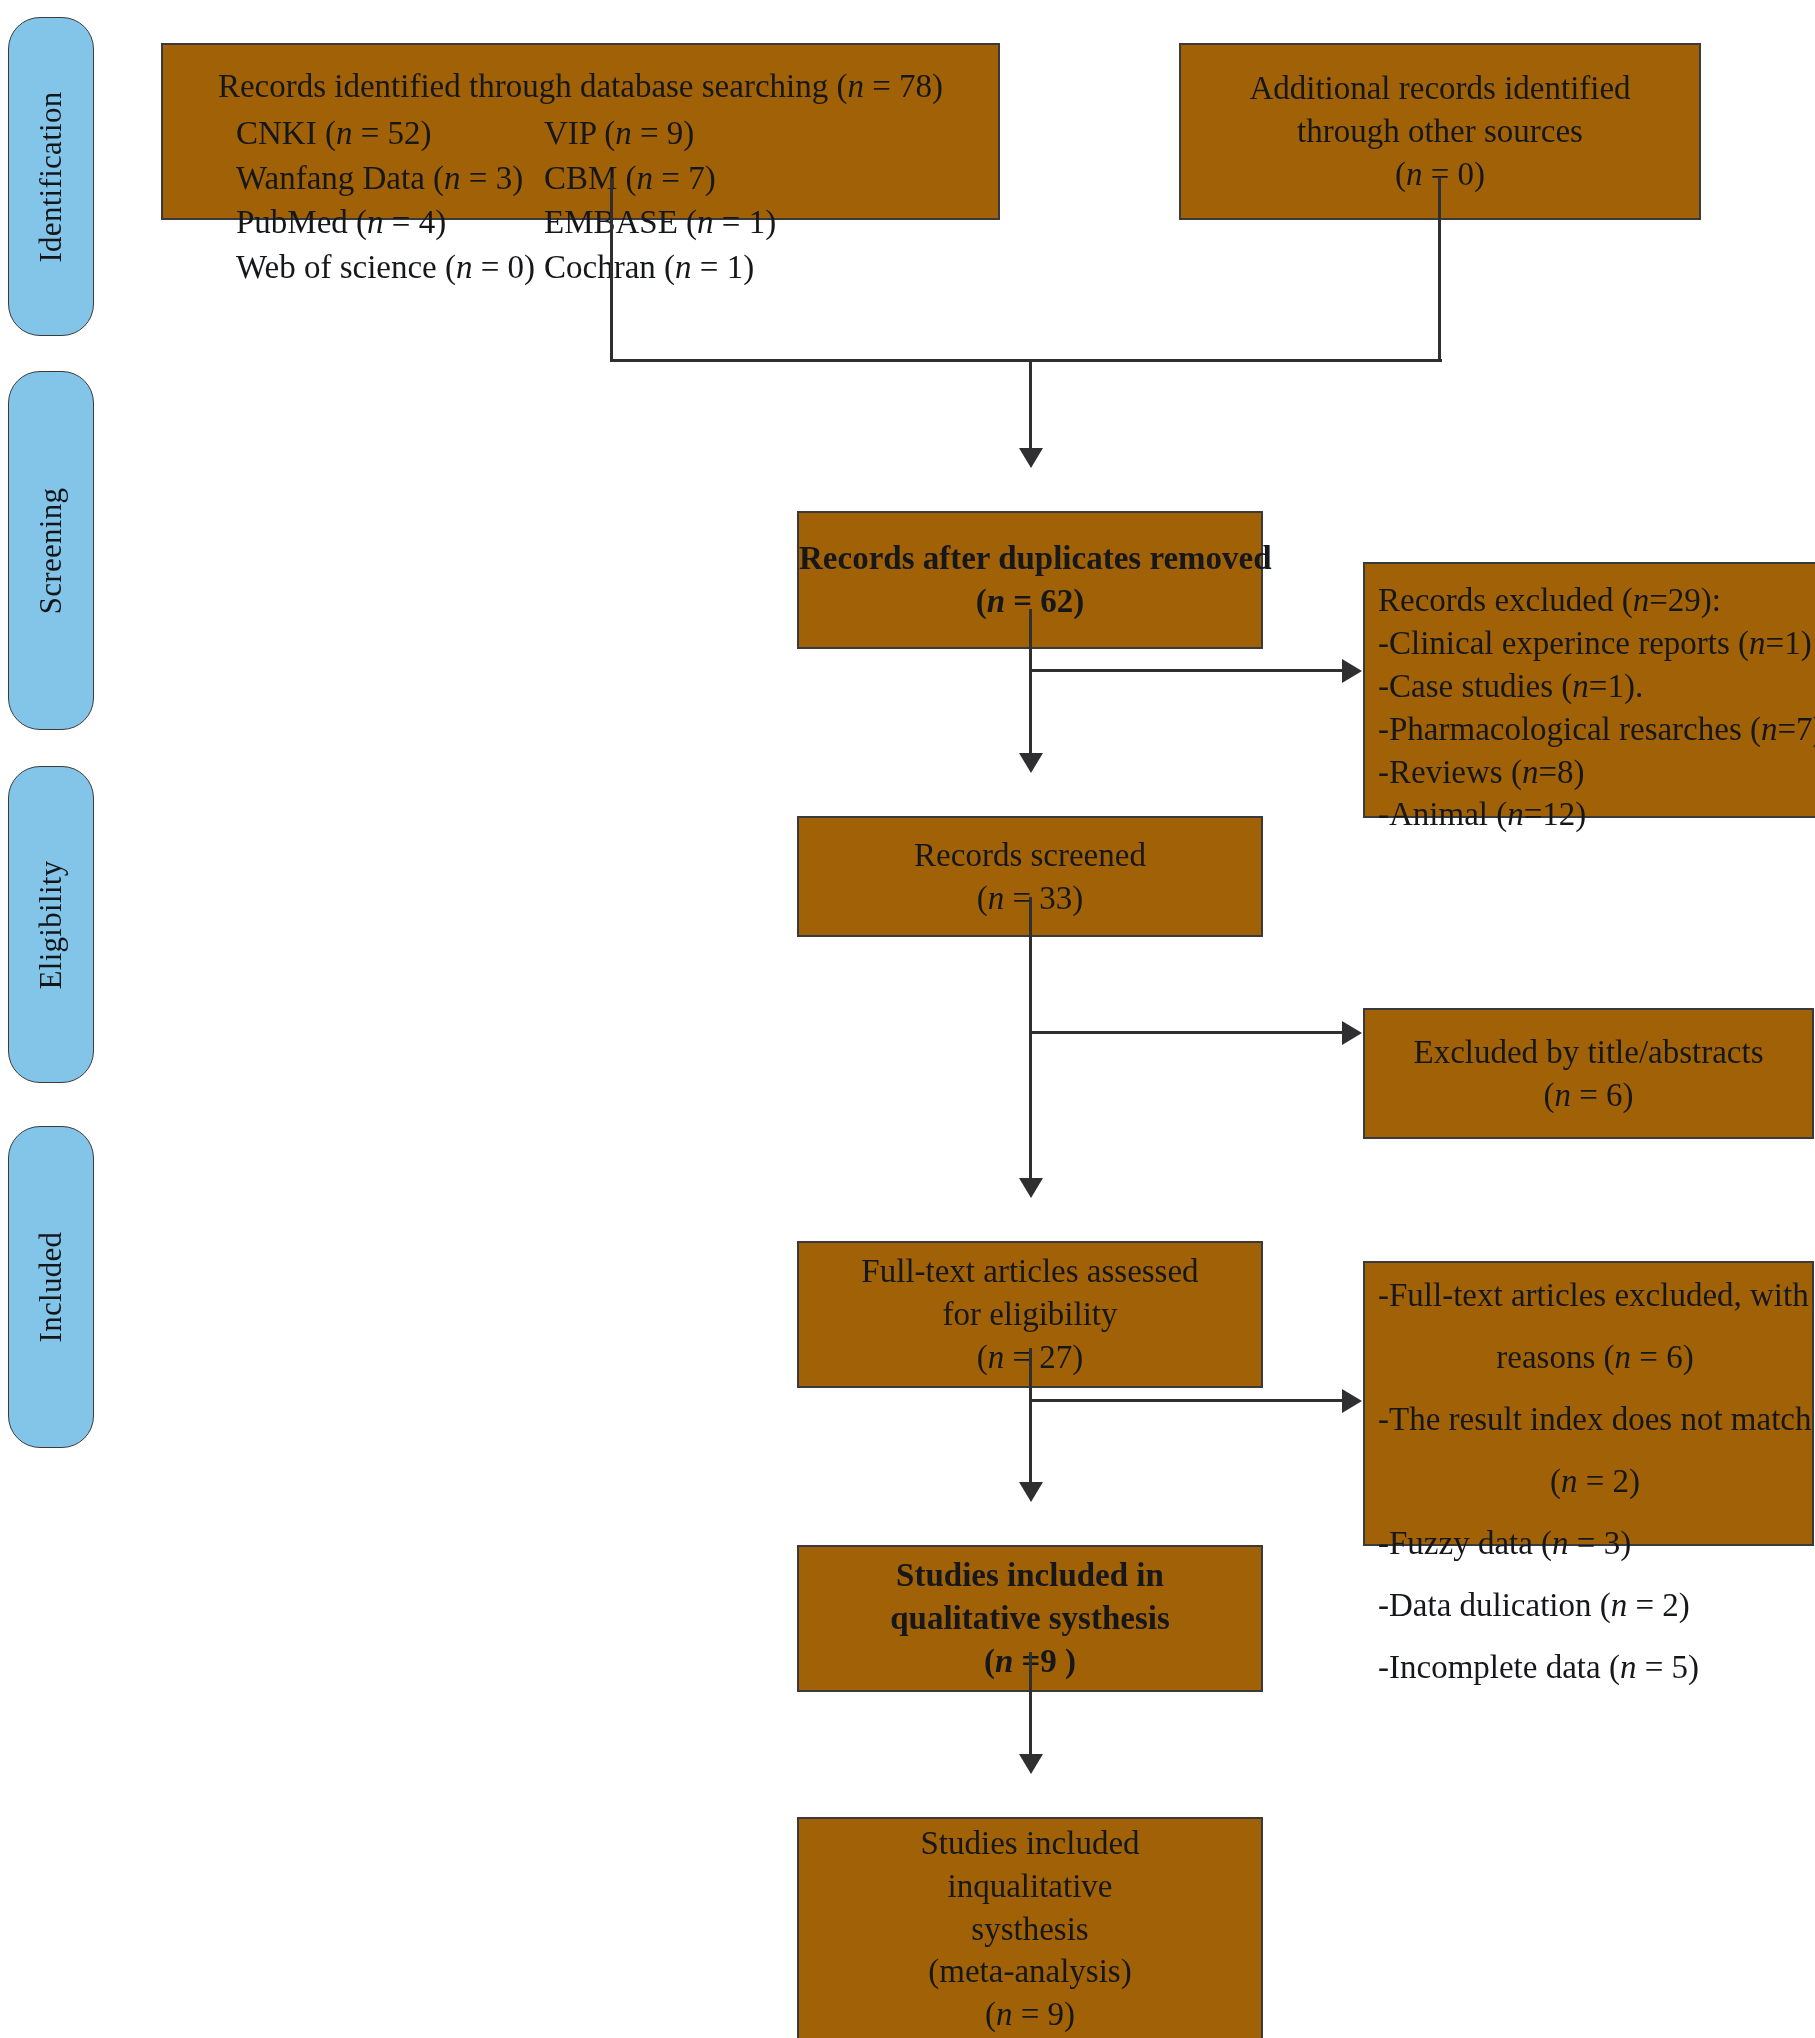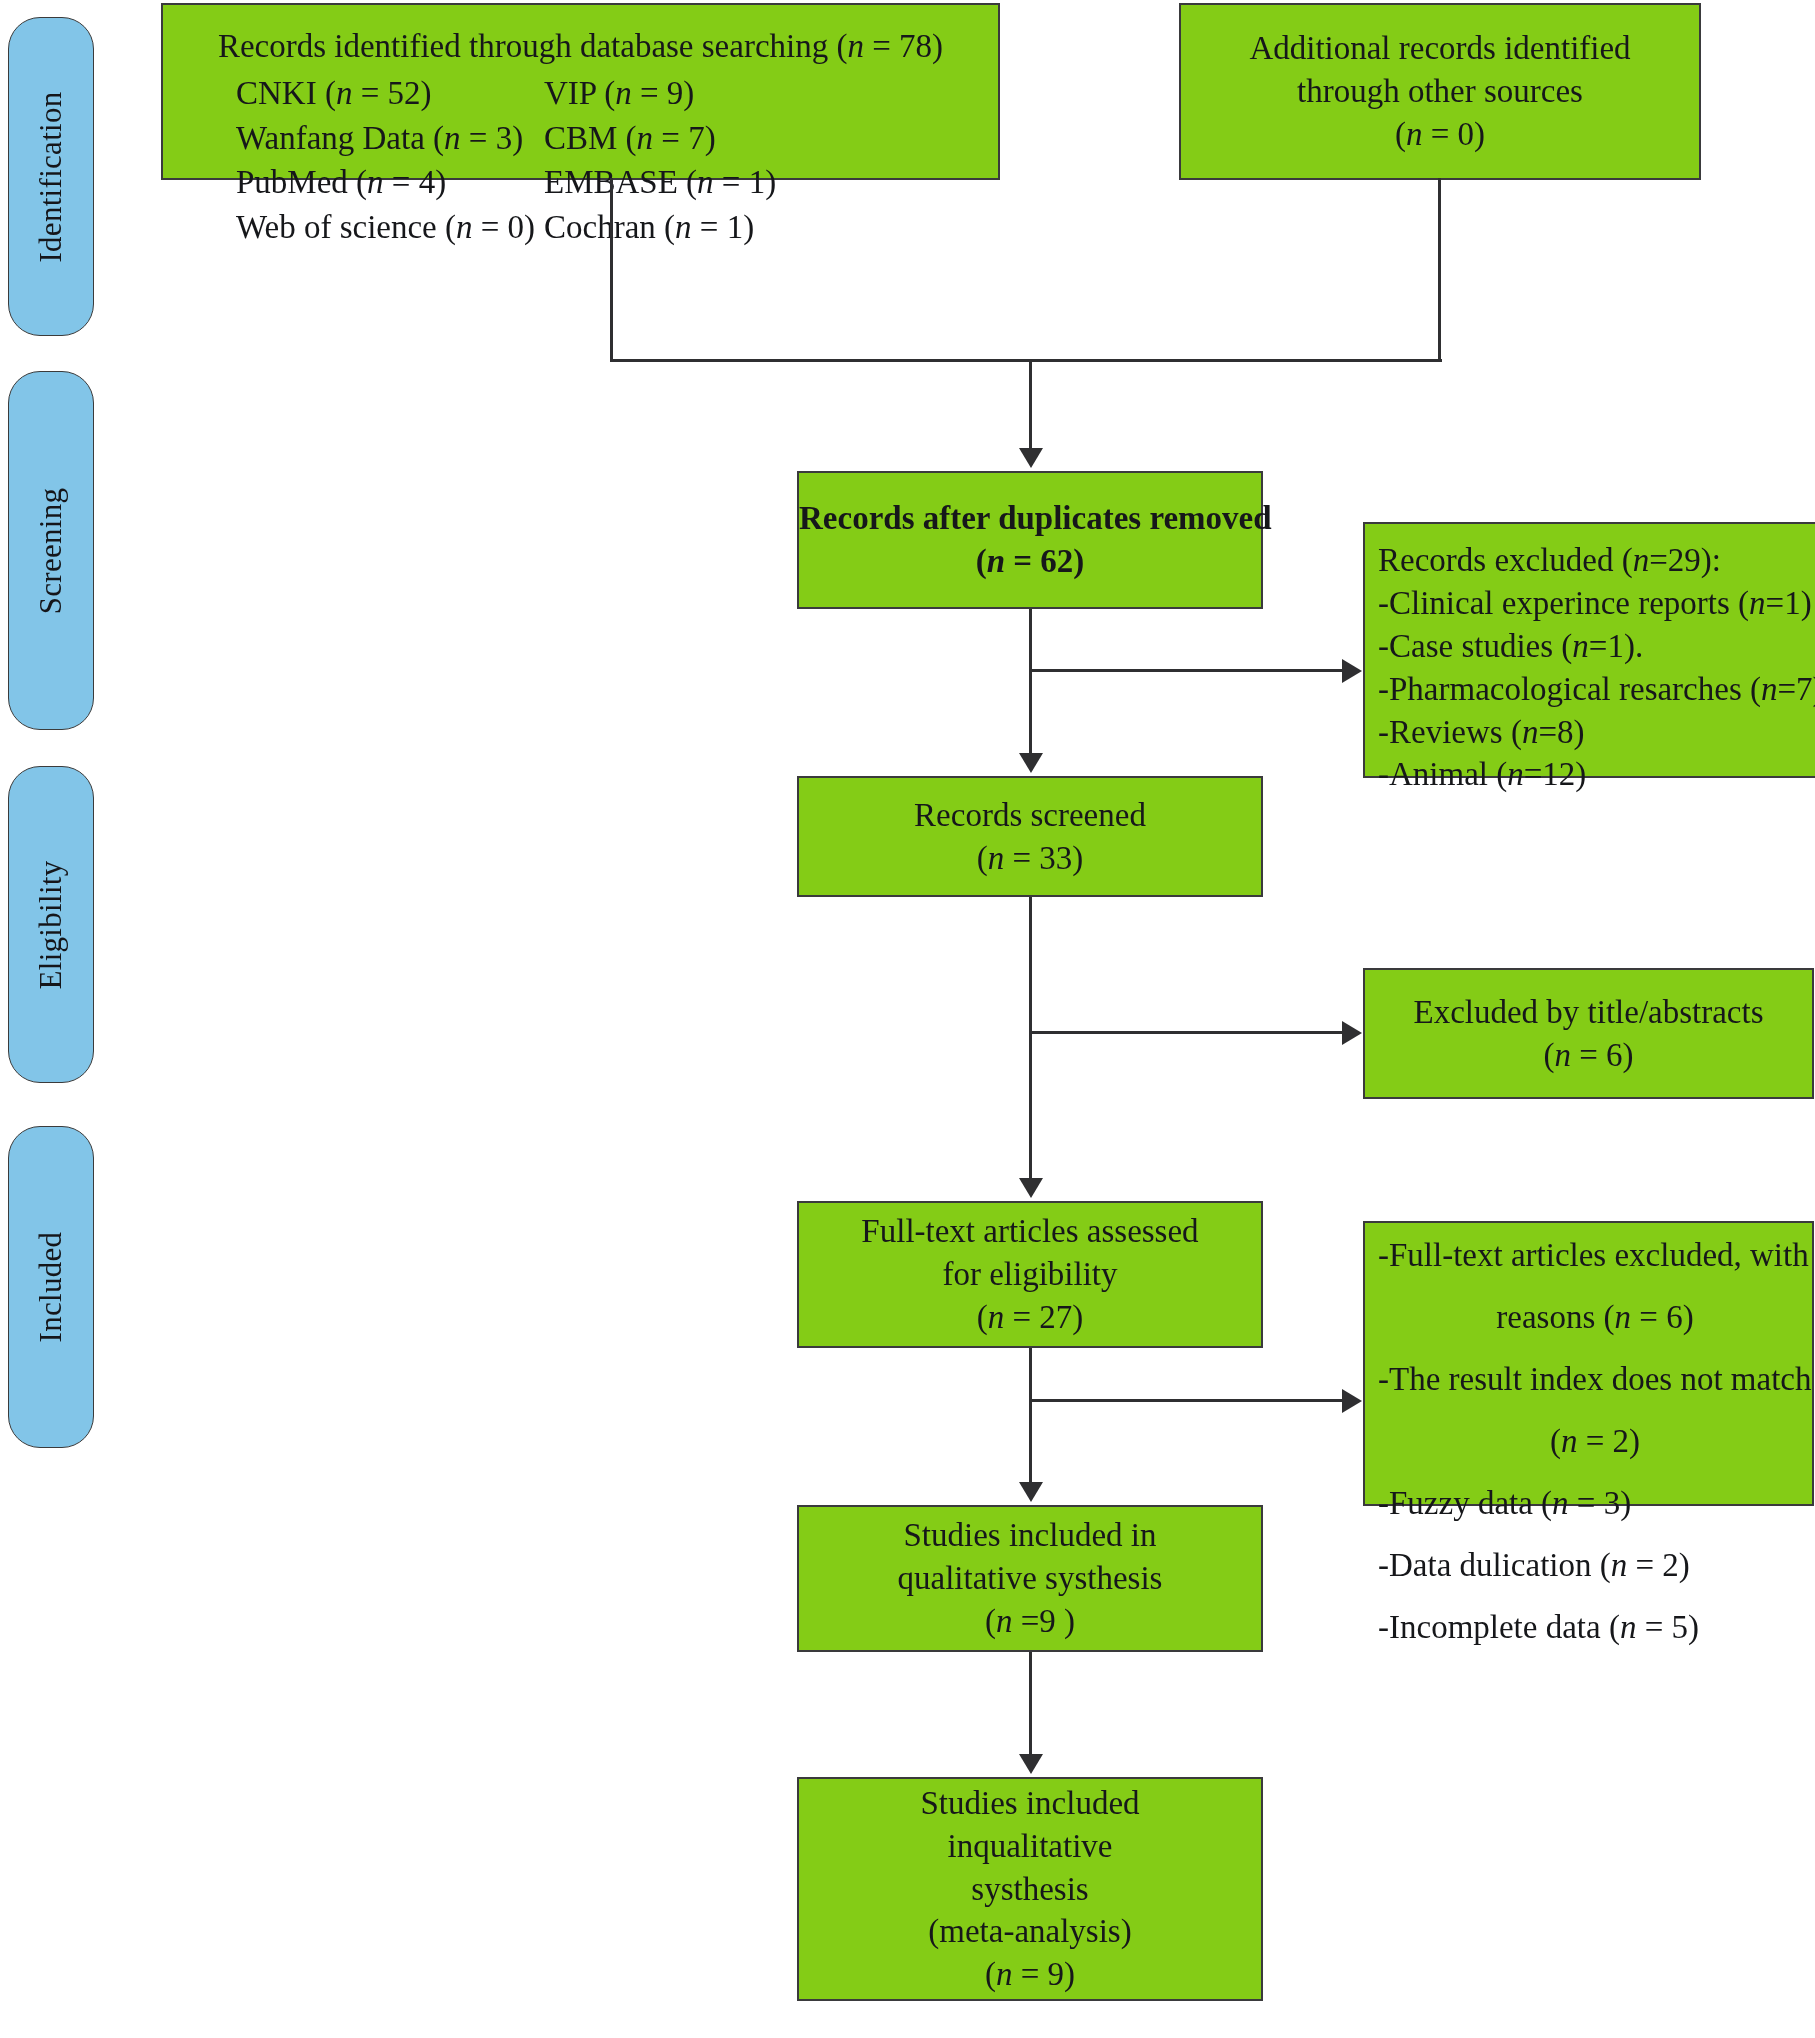--- a/index.html
+++ b/index.html
@@ -33,25 +33,26 @@
     white-space: nowrap;
     font-size: 31px;
     letter-spacing: 0.3px;
     color: #15161a;
   }
 
   
   .box {
     position: absolute;
     box-sizing: border-box;
-    background: #84cc16;
+    background: #a16207;
     border: 2.8px solid #3a3a3c;
     display: flex;
     flex-direction: column;
     justify-content: center;
+    margin-top: 40px;
   }
   .box .line {
     font-size: 33px;
     line-height: 1.30;
     text-align: center;
     white-space: pre;
   }
   .box.left-align .line {
     text-align: left;
     padding-left: 13px;
@@ -198,21 +199,21 @@
     <div class="line">-Fuzzy data (<i class="it">n</i> = 3)</div>
     <div class="line">-Data dulication (<i class="it">n</i> = 2)</div>
     <div class="line">-Incomplete data (<i class="it">n</i> = 5)</div>
   </div>
 
   <div class="vline" style="left:1029px; top:1348px; height:142px;"></div>
   <div class="hline" style="left:1029px; top:1399px; width:313px;"></div>
   <div class="arrow-right" style="left:1342px; top:1389px;"></div>
   <div class="arrow-down" style="left:1019px; top:1482px;"></div>
 
-  <div class="box" style="left:797px; top:1505px; width:466px; height:147px;">
+  <div class="box" style="left:797px; top:1505px; width:466px; height:147px;font-weight:bold;">
     <div class="line">Studies included in</div>
     <div class="line">qualitative systhesis</div>
     <div class="line">(<i class="it">n</i> =9 )</div>
   </div>
 
   <div class="vline" style="left:1029px; top:1652px; height:110px;"></div>
   <div class="arrow-down" style="left:1019px; top:1754px;"></div>
 
   <div class="box" style="left:797px; top:1777px; width:466px; height:224px;">
     <div class="line">Studies included</div>

